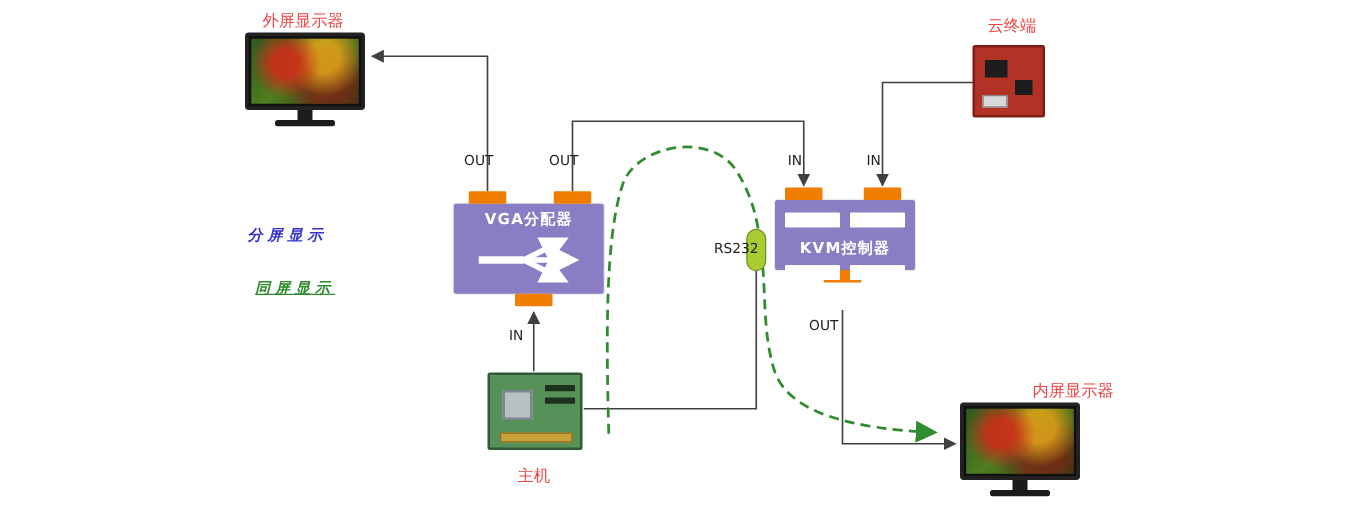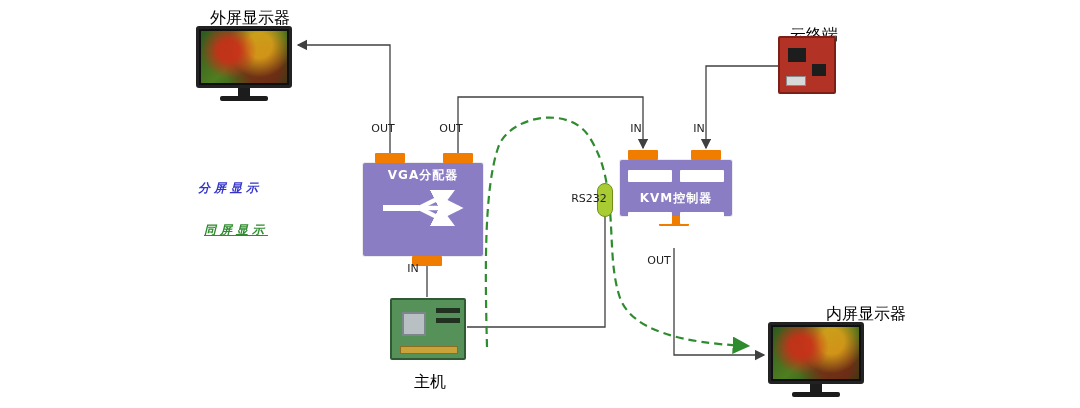--- a/index.html
+++ b/index.html
@@ -7,21 +7,21 @@
     --connector-orange:#f07d00;
     --rs232-green:#a8cc32;
     --split-text-blue:#3333cc;
     --same-text-green:#2e8b2e;
     --line:#404040;
   }
   *{box-sizing:border-box;margin:0;padding:0;}
   body{font-family:"DejaVu Sans","Liberation Sans",sans-serif;background:#fff;}
   .canvas{position:relative;width:1080px;height:408px;background:#fff;overflow:hidden;}
 
-  .lbl{position:absolute;font-size:16px;color:#000000;white-space:nowrap;}
+  .lbl{position:absolute;font-size:13px;color:#ef4444;white-space:nowrap;}
   .port-lbl{position:absolute;font-size:11px;color:#222;width:30px;text-align:center;white-space:nowrap;}
 
   
   .devbox{position:absolute;background:var(--box-purple);border-radius:2px;box-shadow:0 0 0 1px rgba(0,0,0,0.08);}
   .devbox .title{position:absolute;width:100%;text-align:center;top:4px;color:#fff;font-size:12px;font-weight:bold;letter-spacing:1px;}
   .tab{position:absolute;width:30px;height:10px;background:var(--connector-orange);border-radius:1px;}
   .kvm-slot{position:absolute;background:#fff;height:12px;width:44px;border-radius:1px;}
   .rs232-port{position:absolute;left:597px;top:183px;width:16px;height:34px;background:var(--rs232-green);border:1px solid #6f8f1a;border-radius:8px;}
 
   
@@ -80,28 +80,28 @@
 
   <div class="lbl" style="left:210px;top:8px;">外屏显示器</div>
   <div class="monitor" style="left:196px;top:26px;">
     <div class="screen">
       <div class="screen-img"></div>
     </div>
     <div class="neck"></div>
     <div class="base"></div>
   </div>
 
-  <div class="lbl" style="left:790px;top:25px;">云终端</div>
+  <div class="lbl" style="left:790px;top:12px;">云终端</div>
   <div class="cloudboard">
     <div class="chip1"></div>
     <div class="chip2"></div>
     <div class="conn"></div>
   </div>
 
-  <div class="devbox" style="left:363px;top:163px;width:120px;height:93px;">
+  <div class="devbox" style="left:363px;top:163px;width:120px;height:72px;">
     <div class="title">VGA分配器</div>
     <div class="tab" style="left:12px;top:-10px;"></div>
     <div class="tab" style="left:80px;top:-10px;"></div>
     <div class="tab" style="left:49px;bottom:-10px;"></div>
     <svg style="position:absolute;left:6px;top:20px;" width="108" height="50" viewBox="0 0 108 50">
       <defs>
         <marker id="warr" markerWidth="6" markerHeight="6" refX="4" refY="2.5" orient="auto">
           <path d="M0,0 L5,2.5 L0,5 z" fill="#ffffff"></path>
         </marker>
       </defs>

